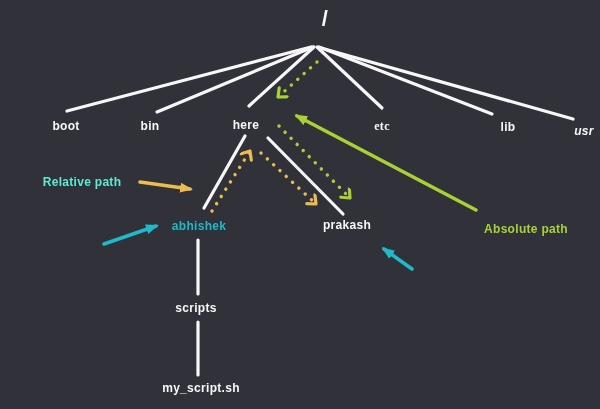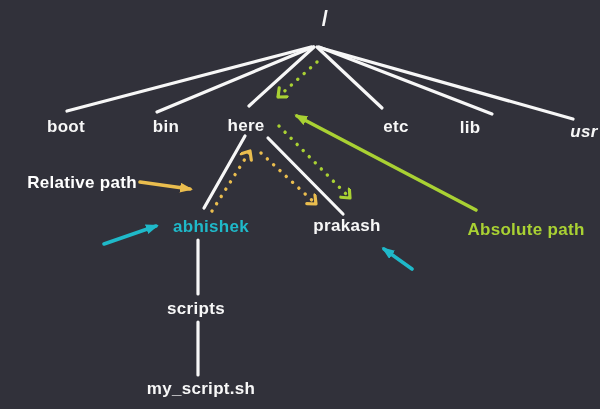--- a/index.html
+++ b/index.html
@@ -8,29 +8,29 @@
     width:600px;height:409px;
     background:#31313a;
     overflow:hidden;
     font-family:"Liberation Sans","DejaVu Sans",sans-serif;
   }
   #diagram-svg{position:absolute;left:0;top:0;}
   .label{
     position:absolute;
     transform:translate(-50%,-50%);
     white-space:nowrap;
-    font-size:17px;
+    font-size:12px;
     font-weight:600;
     letter-spacing:.3px;
     color:#f7f7f7;
     line-height:1;
   }
   .root-label{font-size:22px;font-weight:600;}
   .cyan{color:#1fb9c9;}
-  .orange{color:#ffffff;}
+  .orange{color:#5eead4;}
   .green{color:#a9d133;}
 </style>
 </head>
 <body>
 
 <div id="stage">
 
   <svg id="diagram-svg" width="600" height="409" viewBox="0 0 600 409">
     <defs>
       <marker id="triOrange" markerUnits="userSpaceOnUse" markerWidth="18" markerHeight="14" refX="10" refY="5" orient="auto">
@@ -74,26 +74,26 @@
     </g>
 
     <line x1="140" y1="182" x2="190" y2="189" stroke="#eabd4e" stroke-width="3.6" stroke-linecap="round" marker-end="url(#triOrange)"></line>
     <line x1="476" y1="210" x2="297" y2="116" stroke="#a9d133" stroke-width="3.6" stroke-linecap="round" marker-end="url(#triGreen)"></line>
     <line x1="104" y1="244" x2="156" y2="226" stroke="#1fb9c9" stroke-width="3.6" stroke-linecap="round" marker-end="url(#triCyan)"></line>
     <line x1="412" y1="269" x2="384" y2="249" stroke="#1fb9c9" stroke-width="3.6" stroke-linecap="round" marker-end="url(#triCyan)"></line>
   </svg>
 
   <div class="label root-label" style="left:325px;top:19px;">/</div>
   <div class="label" style="left:66px;top:126px;">boot</div>
-  <div class="label" style="left:152px;top:126px;padding-left:28px;">bin</div>
+  <div class="label" style="left:136px;top:126px;padding-left:28px;">bin</div>
   <div class="label" style="left:246px;top:125px;">here</div>
-  <div class="label" style="left:396px;top:126px;">etc</div>
-  <div class="label" style="left:470px;top:127px;">lib</div>
+  <div class="label" style="left:382px;top:126px;font-family:Liberation Serif, serif;">etc</div>
+  <div class="label" style="left:508px;top:127px;">lib</div>
   <div class="label" style="left:584px;top:131px;font-style:italic;">usr</div>
-  <div class="label cyan" style="left:211px;top:226px;">abhishek</div>
+  <div class="label cyan" style="left:199px;top:226px;">abhishek</div>
   <div class="label" style="left:347px;top:225px;">prakash</div>
   <div class="label" style="left:196px;top:308px;">scripts</div>
   <div class="label" style="left:201px;top:388px;">my_script.sh</div>
 
   <div class="label orange" style="left:82px;top:182px;">Relative path</div>
   <div class="label green" style="left:526px;top:229px;">Absolute path</div>
 
 </div>
 
 </body></html>

